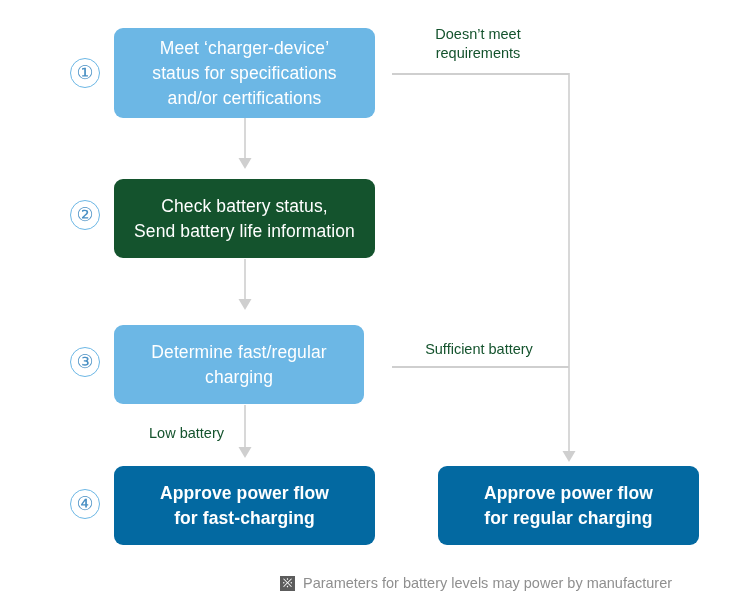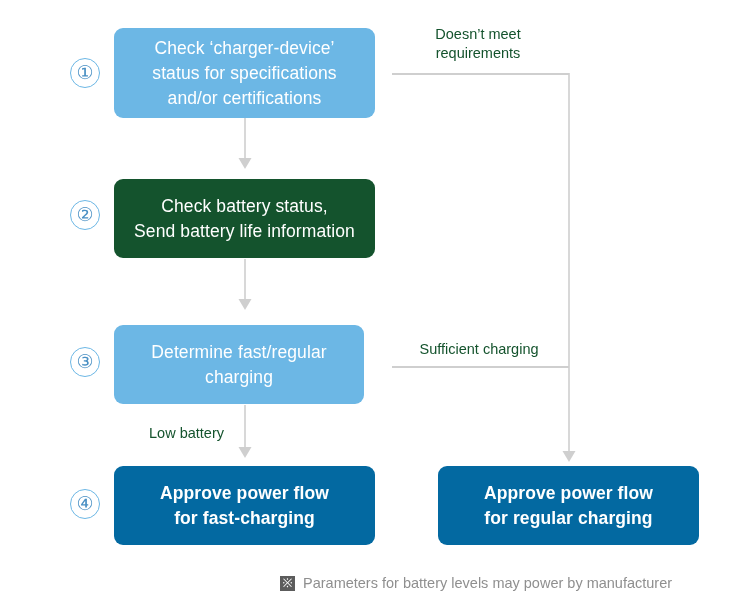--- a/index.html
+++ b/index.html
@@ -120,27 +120,27 @@
 
   <svg class="arrow-svg" style="left:561px; top:73px;" width="16" height="392">
     <line x1="8" y1="0" x2="8" y2="381" stroke="#CFCFCF" stroke-width="1.6"></line>
     <polygon points="8,389 1.5,378 14.5,378" fill="#CFCFCF"></polygon>
   </svg>
 
 
   <div class="edge-label" style="left:398px; top:25px; width:160px;">Doesn’t meet
 requirements</div>
 
-  <div class="edge-label" style="left:404px; top:340px; width:150px;">Sufficient charging</div>
+  <div class="edge-label" style="left:404px; top:340px; width:150px;">Sufficient battery</div>
 
   <div class="edge-label" style="left:149px; top:424px; width:100px; text-align:left;">Low battery</div>
 
   <div class="step-num" style="left:70px; top:58px;">①</div>
 
-  <div class="box blue" style="left:114px; top:28px; width:261px; height:90px;">Check ‘charger-device’
+  <div class="box blue" style="left:114px; top:28px; width:261px; height:90px;">Meet ‘charger-device’
 status for specifications
 and/or certifications</div>
 
   <div class="step-num" style="left:70px; top:200px;">②</div>
 
   <div class="box gray" style="left:114px; top:179px; width:261px; height:79px;">Check battery status,
 Send battery life information</div>
 
   <div class="step-num" style="left:70px; top:347px;">③</div>
 

